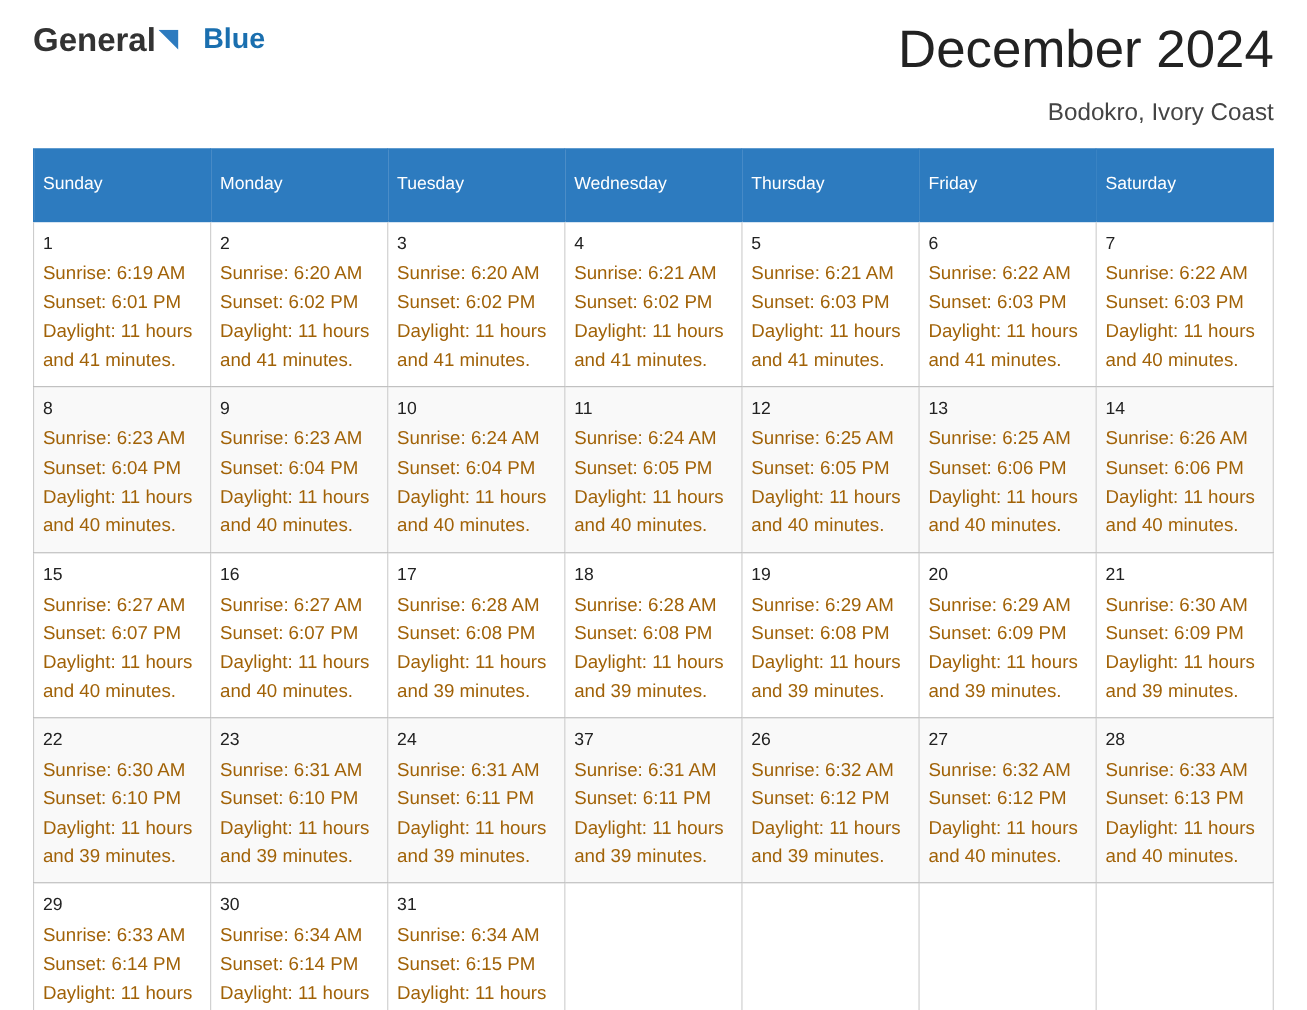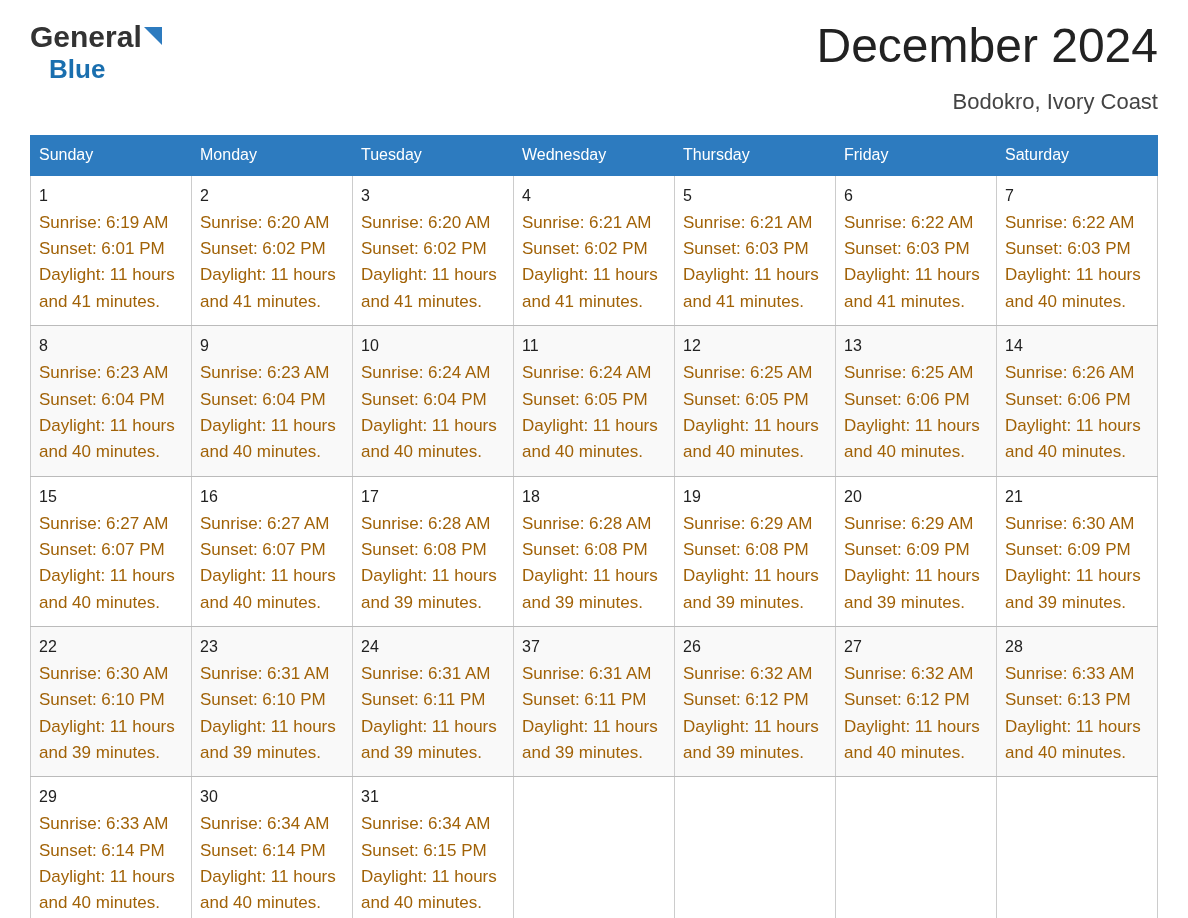--- a/index.html
+++ b/index.html
@@ -10,21 +10,21 @@
       color: #333;
     }
     .header {
       display: flex;
       justify-content: space-between;
       align-items: flex-start;
       margin-bottom: 20px;
     }
     .logo {
       display: flex;
-      flex-direction: column;
+      flex-direction: row;
       align-items: flex-start;
     }
     .title-section {
       text-align: right;
     }
     .month-title {
       font-size: 48px;
       font-weight: normal;
       color: #222;
       line-height: 1.1;
@@ -35,21 +35,21 @@
       margin-top: 16px;
     }
     .calendar-table {
       width: 100%;
       border-collapse: collapse;
       table-layout: fixed;
     }
     .calendar-table th {
       background-color: #2d7bbf;
       color: #fff;
-      padding: 10px 8px;
+      padding: 23px 8px;
       font-size: 16px;
       font-weight: normal;
       text-align: left;
       border: 1px solid #2d7bbf;
     }
     .calendar-table td {
       vertical-align: top;
       padding: 8px 8px 10px 8px;
       border: 1px solid #ccc;
       font-size: 13px;

